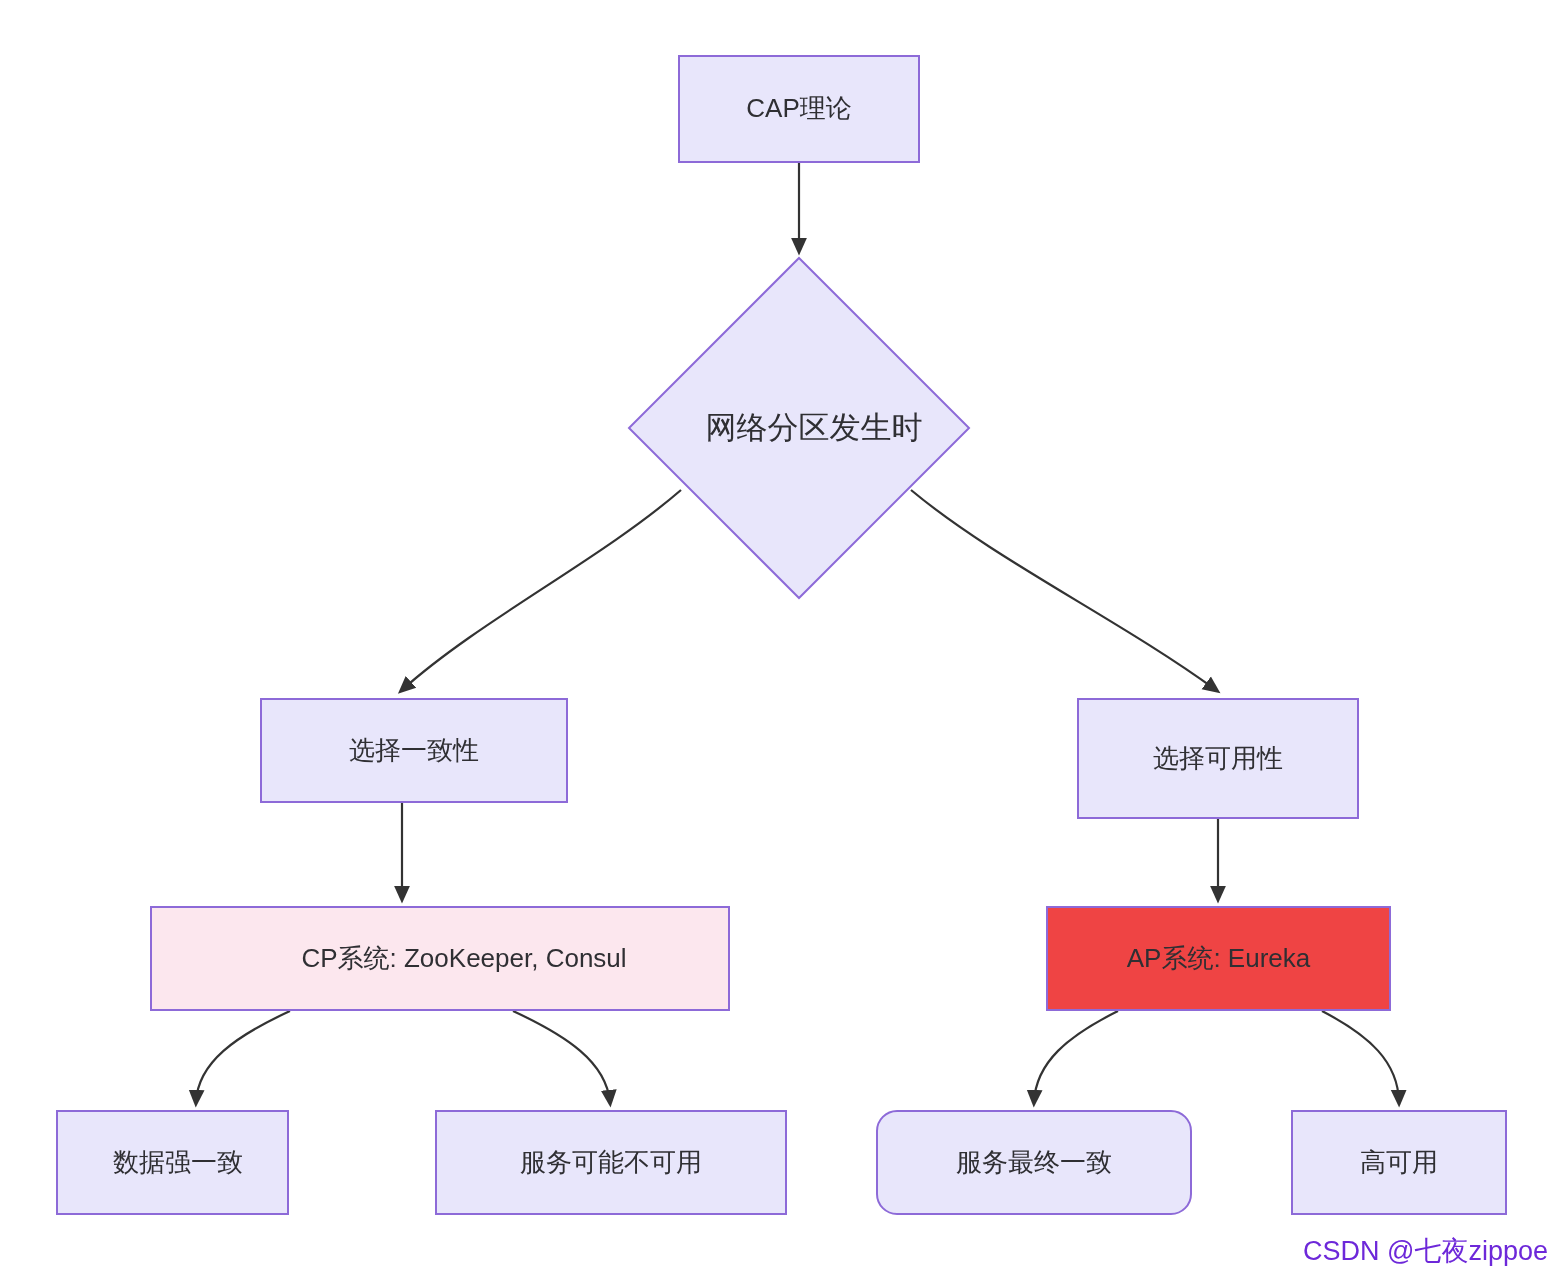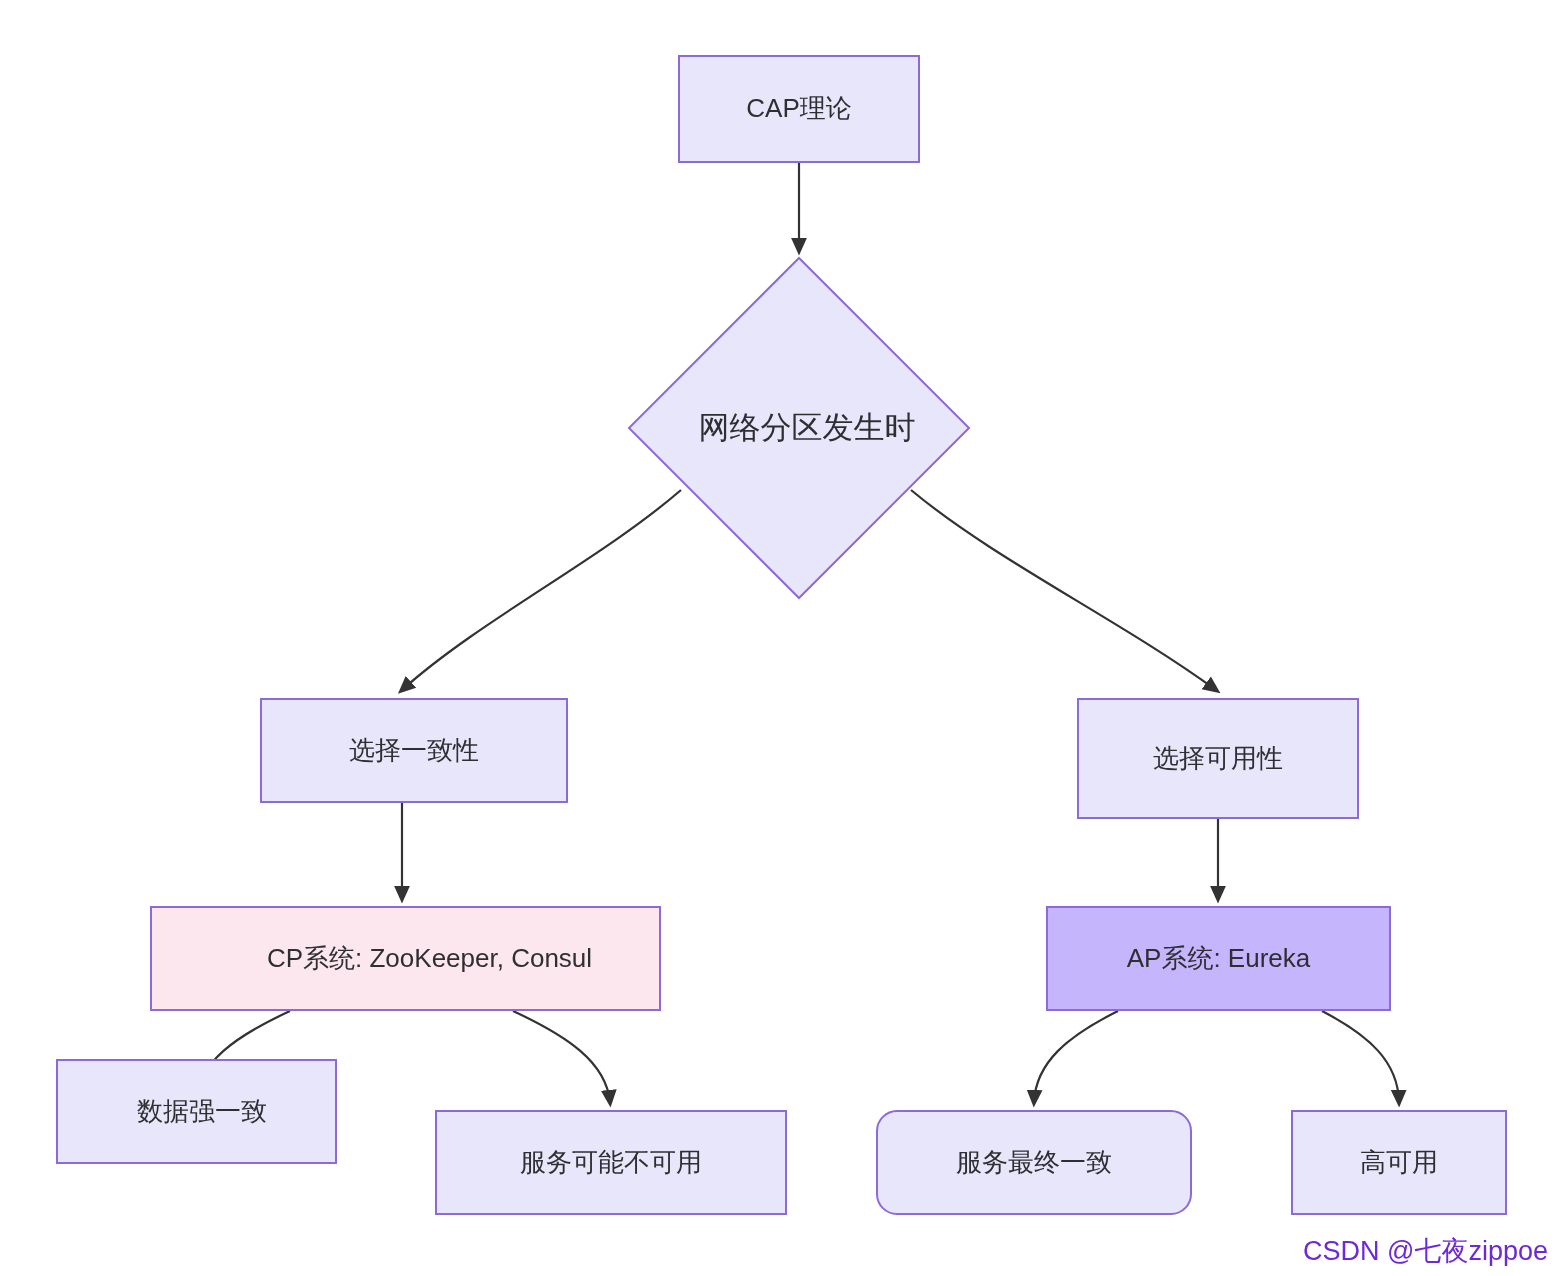--- a/index.html
+++ b/index.html
@@ -34,38 +34,38 @@
     border: 2px solid #8d6ad8;
     background: #e8e6fb;
     color: #2f2f33;
     font-size: 26px;
     line-height: 1.2;
     text-align: center;
     white-space: nowrap;
     z-index: 2;
   }
   .node.fill-pink  { background: #fce7ee; }
-  .node.fill-green { background: #c4b5fd; text-align: center; }
+  .node.fill-green { background: #ef4444; text-align: center; }
 
   
   .node-decision {
     position: absolute;
     width: 344px;
     height: 344px;
     z-index: 2;
   }
   .node-decision .diamond-shape {
     position: absolute;
     top: 0; left: 0;
     width: 100%;
     height: 100%;
   }
   .node-decision .diamond-label {
     position: absolute;
-    top: 0; left: 8px;
+    top: 0; left: 15px;
     width: 100%;
     height: 100%;
     display: flex;
     align-items: center;
     justify-content: center;
     font-size: 31px;
     color: #2f2f33;
     white-space: nowrap;
   }
   .watermark {
@@ -110,27 +110,27 @@
           <polygon points="172,2 342,172 172,342 2,172" fill="#e8e6fb" stroke="#8d6ad8" stroke-width="2"></polygon>
         </svg>
         <div class="diamond-label">网络分区发生时</div>
       </div>
       <div class="node " style="left: 260px; top: 698px; width: 308px; height: 105px;">
         <span>选择一致性</span>
       </div>
       <div class="node " style="left: 1077px; top: 698px; width: 282px; height: 121px;">
         <span>选择可用性</span>
       </div>
-      <div class="node fill-pink" style="left: 150px; top: 906px; width: 511px; height: 105px; padding-left: 48px;">
+      <div class="node fill-pink" style="left: 150px; top: 906px; width: 580px; height: 105px; padding-left: 48px;">
         <span>CP系统: ZooKeeper, Consul</span>
       </div>
       <div class="node fill-green" style="left: 1046px; top: 906px; width: 345px; height: 105px;">
         <span>AP系统: Eureka</span>
       </div>
-      <div class="node " style="left: 56px; top: 1059px; width: 281px; height: 105px; padding-left: 11px;">
+      <div class="node " style="left: 56px; top: 1110px; width: 233px; height: 105px; padding-left: 11px;">
         <span>数据强一致</span>
       </div>
       <div class="node " style="left: 435px; top: 1110px; width: 352px; height: 105px;">
         <span>服务可能不可用</span>
       </div>
       <div class="node " style="left: 876px; top: 1110px; width: 316px; height: 105px; border-radius: 21px;">
         <span>服务最终一致</span>
       </div>
       <div class="node " style="left: 1291px; top: 1110px; width: 216px; height: 105px;">
         <span>高可用</span>

